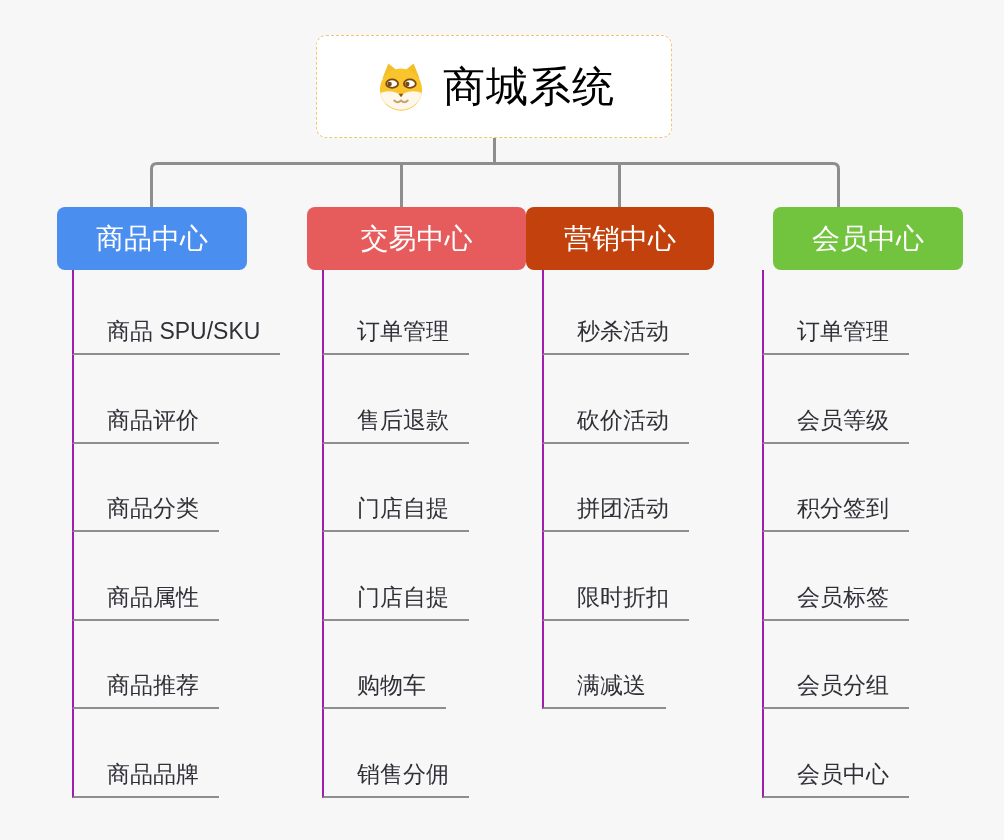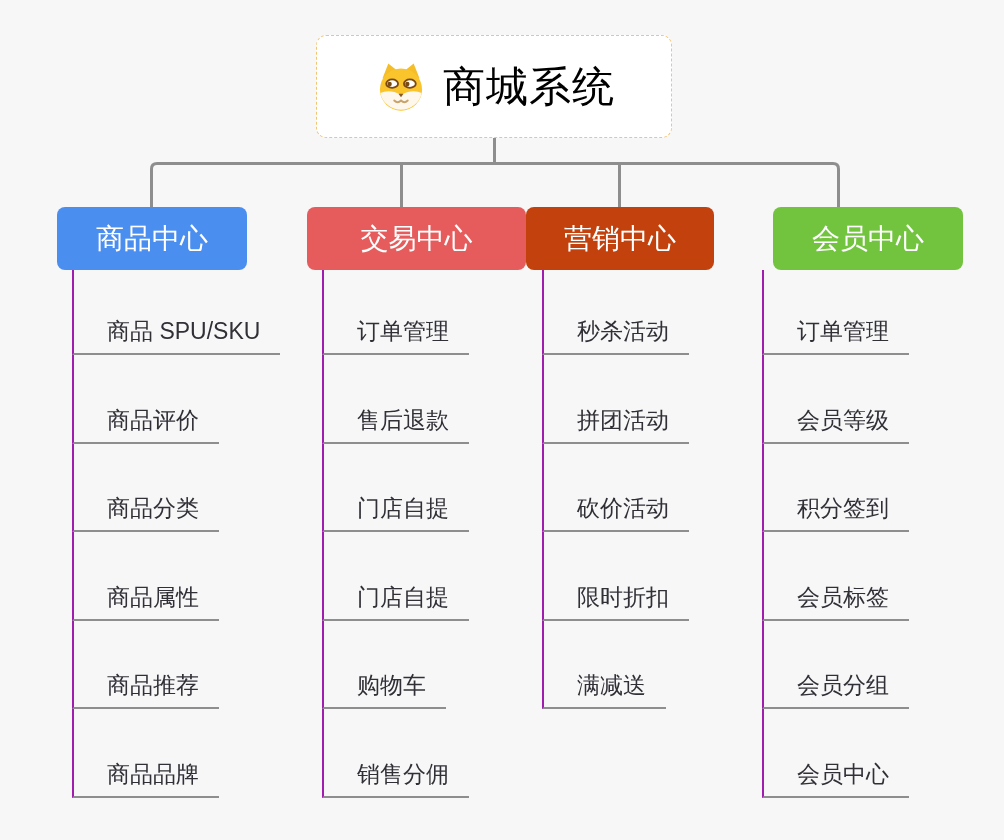--- a/index.html
+++ b/index.html
@@ -131,24 +131,24 @@
     <div class="item">
         <span>销售分佣</span>
       </div>
   </div>
 
   <div class="column c2">
     <div class="item">
         <span>秒杀活动</span>
       </div>
     <div class="item">
-        <span>拼团活动</span>
+        <span>砍价活动</span>
       </div>
     <div class="item">
-        <span>砍价活动</span>
+        <span>拼团活动</span>
       </div>
     <div class="item">
         <span>限时折扣</span>
       </div>
     <div class="item">
         <span>满减送</span>
       </div>
   </div>
 
   <div class="column c3">

